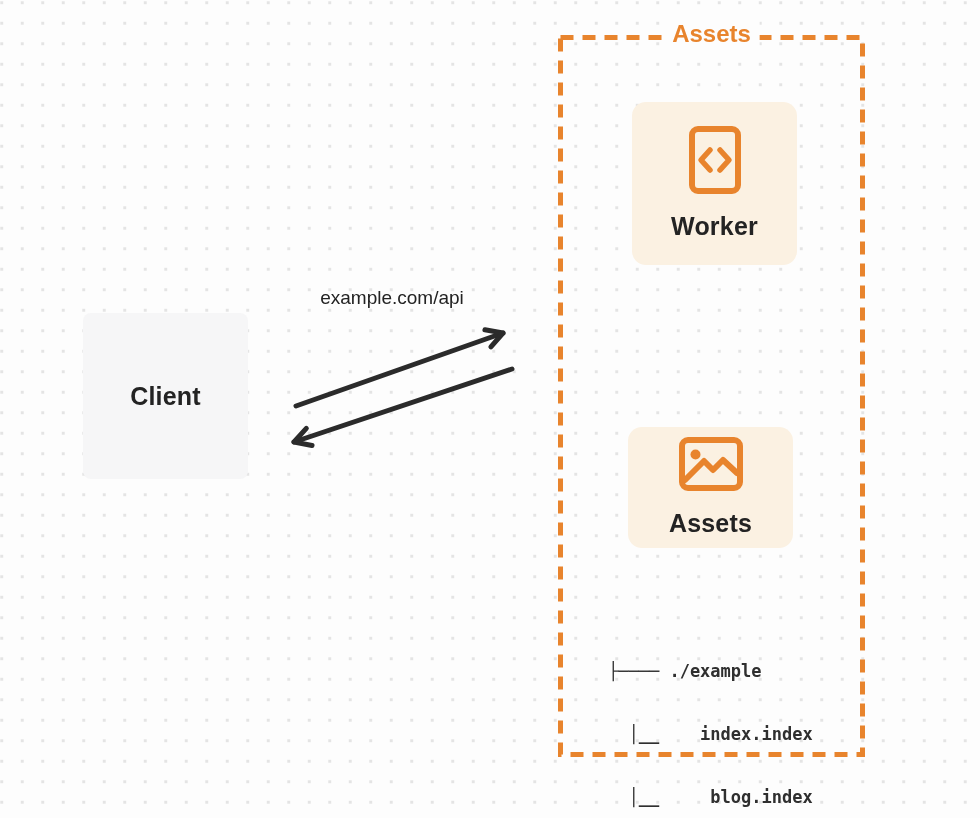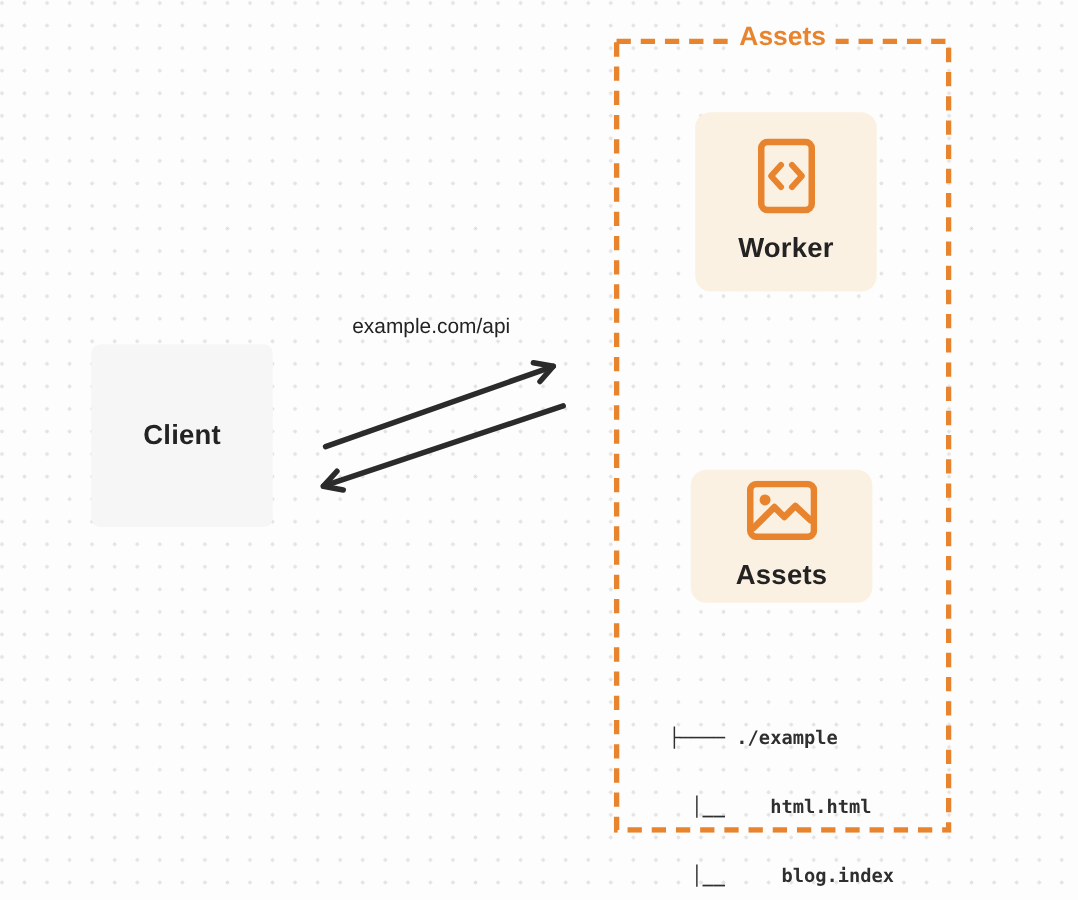--- a/index.html
+++ b/index.html
@@ -102,19 +102,19 @@
       <svg width="64" height="54" viewBox="0 0 64 54" aria-hidden="true">
         <rect class="icon-stroke" x="3" y="3" width="58" height="48" rx="6" stroke-width="6"></rect>
         <circle cx="16.5" cy="17.5" r="5" fill="#E8842D"></circle>
         <path class="icon-stroke" d="M6,43 L25,24 L34,33 L44,23 L58,36" stroke-width="6" stroke-linecap="round" stroke-linejoin="round"></path>
       </svg>
       <span class="node-title">Assets</span>
     </div>
 
     <div class="file-tree">
       <div class="tree-line">├──── ./example</div>
-      <div class="tree-line">  │__    html.html</div>
+      <div class="tree-line">  │__    index.index</div>
       <div class="tree-line">  │__     blog.index</div>
       
     </div>
   </div>
 
 </div>
 
 </body></html>

